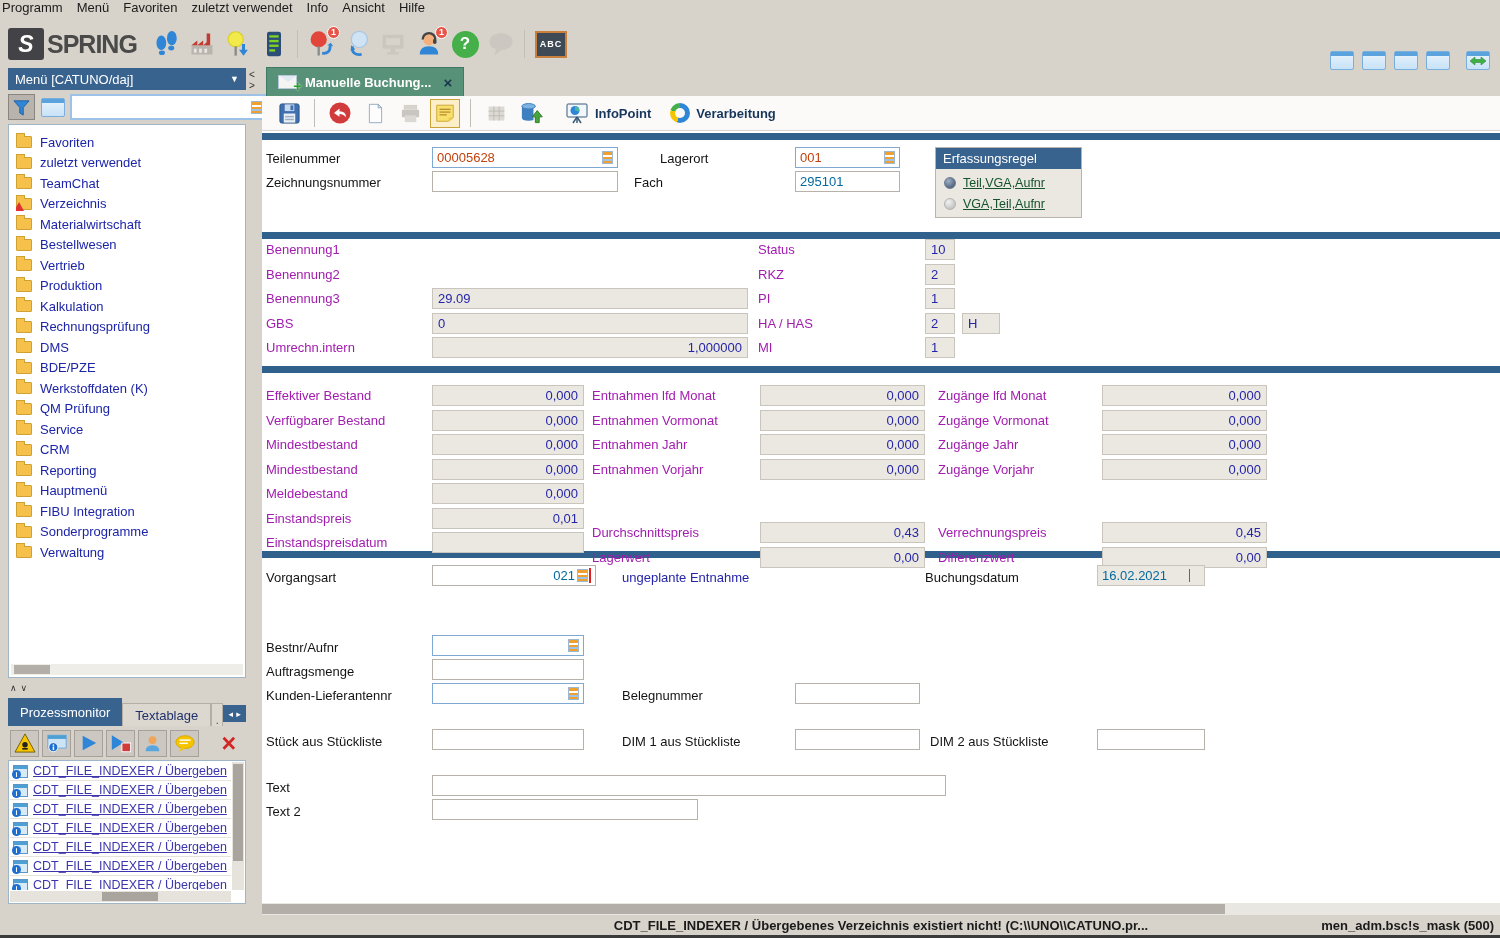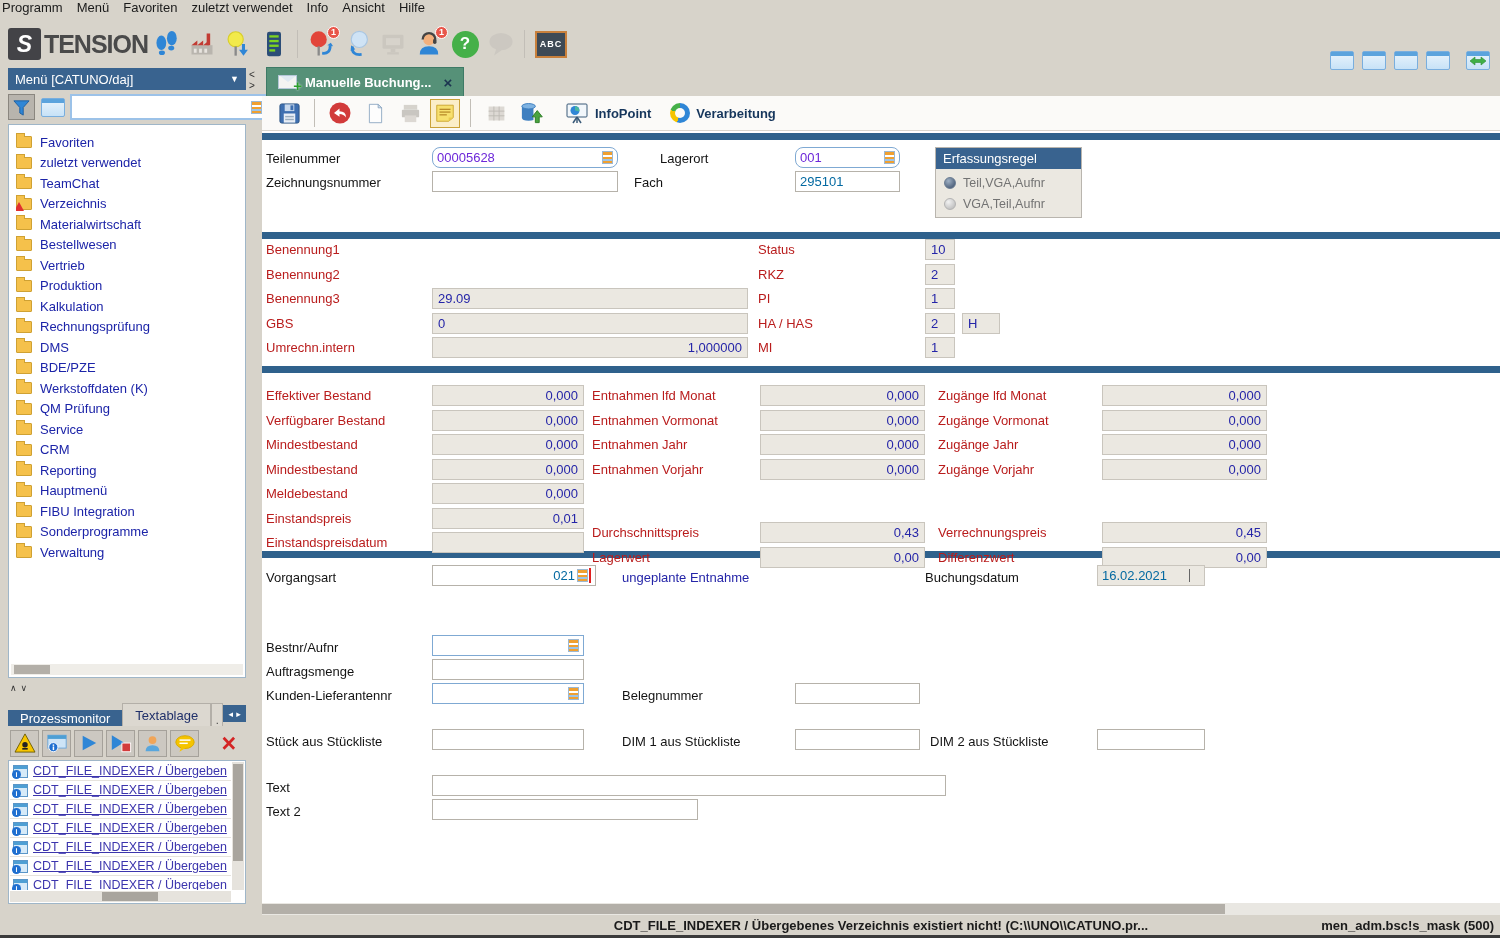--- a/index.html
+++ b/index.html
@@ -58,21 +58,21 @@
                     background:#f5c14b; border:1px solid #cfa133; border-bottom:none; }
   .folder.alert::after { content:''; position:absolute; left:-3px; bottom:-2px;
                          border-left:5px solid transparent; border-right:5px solid transparent;
                          border-bottom:9px solid #e03030; }
   .tree-hscroll { position:absolute; left:2px; right:2px; bottom:2px; height:11px; background:#efede8; }
   .tree-hscroll .thumb { position:absolute; left:3px; top:1px; width:36px; height:9px; background:#b3afa8; }
   .pane-arrows { position:absolute; left:10px; top:683px; font-size:9px; color:#333; letter-spacing:4px; }
 
   
   .proc-tabs { position:absolute; left:8px; top:700px; width:238px; height:26px; display:flex; align-items:flex-end; }
-  .ptab-active { height:16px; background:#39638f; color:#fff; display:flex; align-items:center;
+  .ptab-active { height:28px; background:#39638f; color:#fff; display:flex; align-items:center;
                  padding:0 12px; flex:none; }
   .ptab { height:23px; background:#dcd8d0; color:#20306a; display:flex; align-items:center; padding:0 12px;
           border:1px solid #b3afa8; border-bottom:none; flex:none; }
   .ptab-stub { height:23px; width:14px; background:#dcd8d0; border:1px solid #b3afa8; border-bottom:none;
                color:#444; font-size:11px; display:flex; align-items:flex-end; justify-content:center; }
   .ptab-scroll { margin-left:auto; width:27px; height:17px; background:#39638f; color:#fff;
                  display:flex; align-items:center; justify-content:center; gap:3px; font-size:9px;
                  margin-bottom:4px; }
   .proc-toolbar { position:absolute; left:8px; top:726px; width:238px; height:34px;
                   display:flex; align-items:center; gap:3px; padding-left:2px; }
@@ -121,39 +121,39 @@
 
   .hr { position:absolute; left:262px; width:1238px; height:7px; background:#2f618c; }
 
   
   .lbl { position:absolute; color:#141414; white-space:nowrap; }
   .fld { position:absolute; height:21px; background:#fff; border:1px solid #b6b2aa; color:#0369a1;
          display:flex; align-items:center; padding:0 4px; white-space:pre; overflow:hidden; }
   .fld.lk { border-color:#7fa9d3; }
   .fld.ro { background:#ebe8e1; border-color:#c9c5bd; }
   .fld.rt { justify-content:flex-end; }
-  .fld.red { color:#6d28d9;border-radius:8px; }
+  .fld.red { color:#c2410c; }
   .lookup { width:11px; height:13px; margin-left:auto; flex:none; border:1px solid #9db8d2;
             background:linear-gradient(to bottom,#f0a030 0 3px,#fff 3px 5px,#f0a030 5px 7px,#9cc4e8 7px 9px,#f0a030 9px 13px); }
   .lookup.tight { margin-left:2px; }
   .caret { width:2px; height:15px; background:#e02020; flex:none; margin-left:1px; }
   .dcaret { width:1px; height:13px; background:#666; flex:none; margin-left:auto; margin-right:10px; }
 
   .erf { position:absolute; left:935px; top:147px; width:147px; height:71px; background:#ebe8e1;
          border:1px solid #b9b5ae; }
   .erf-head { height:21px; background:#39638f; color:#fff; display:flex; align-items:center; padding:0 7px; }
-  .erf-row { display:flex; align-items:center; gap:7px; margin:7px 0 0 8px; color:#737373; font-size:12.5px; }
+  .erf-row { display:flex; align-items:center; gap:7px; margin:7px 0 0 8px; color:#14532d; font-size:12.5px;text-decoration:underline; }
   .rdo { width:12px; height:12px; border-radius:50%; flex:none; }
   .rdo.on { background:radial-gradient(circle at 35% 30%, #9fb0c4, #51647e 75%); border:1px solid #6a7c92; }
   .rdo.off { background:radial-gradient(circle at 35% 30%, #f2f2f2, #c2c2c2 75%); border:1px solid #b3b3b3; }
 
   .vcol { position:absolute; display:flex; flex-direction:column; gap:3.5px; }
   .frow { display:flex; align-items:center; height:21px; flex:none; }
   .frow.gap { margin-top:39px; }
-  .flbl { color:#b91c1c; flex:none; white-space:nowrap; }
+  .flbl { color:#a21caf; flex:none; white-space:nowrap; }
   .box { height:21px; background:#ebe8e1; border:1px solid #c9c5bd; color:#2525a8; display:flex;
          align-items:center; padding:0 5px; white-space:pre; overflow:hidden; flex:none; }
   .box.rt { justify-content:flex-end; }
   .flag-extra { display:none; margin-left:7px; }
   .flag-extra.has2 { display:flex; }
   .lw166{width:166px}.lw168{width:168px}.lw164{width:164px}.lw167{width:167px}
   .bw152{width:152px}.bw165{width:165px}.bw316{width:316px}.bw30{width:30px}.bw38{width:38px}
 
   .desc-text { position:absolute; color:#2525a8; white-space:nowrap; }
 
@@ -177,21 +177,21 @@
       <span class="menu-item">Favoriten</span>
       <span class="menu-item">zuletzt verwendet</span>
       <span class="menu-item">Info</span>
       <span class="menu-item">Ansicht</span>
       <span class="menu-item">Hilfe</span>
     </div>
 
   <div class="main-toolbar">
     <div class="logo">
       <div class="logo-box">S</div>
-      <span class="logo-text">TENSION</span>
+      <span class="logo-text">SPRING</span>
     </div>
     <div class="tool-ic">
       <svg width="28" height="28" viewBox="0 0 24 24">
           <g fill="#2f86d6">
             <ellipse cx="8" cy="11" rx="4.2" ry="6.2"></ellipse>
             <ellipse cx="8.5" cy="19.5" rx="2.6" ry="2"></ellipse>
             <ellipse cx="17" cy="7" rx="4.2" ry="6.2"></ellipse>
             <ellipse cx="16.5" cy="15.5" rx="2.6" ry="2"></ellipse>
           </g>
         </svg>

